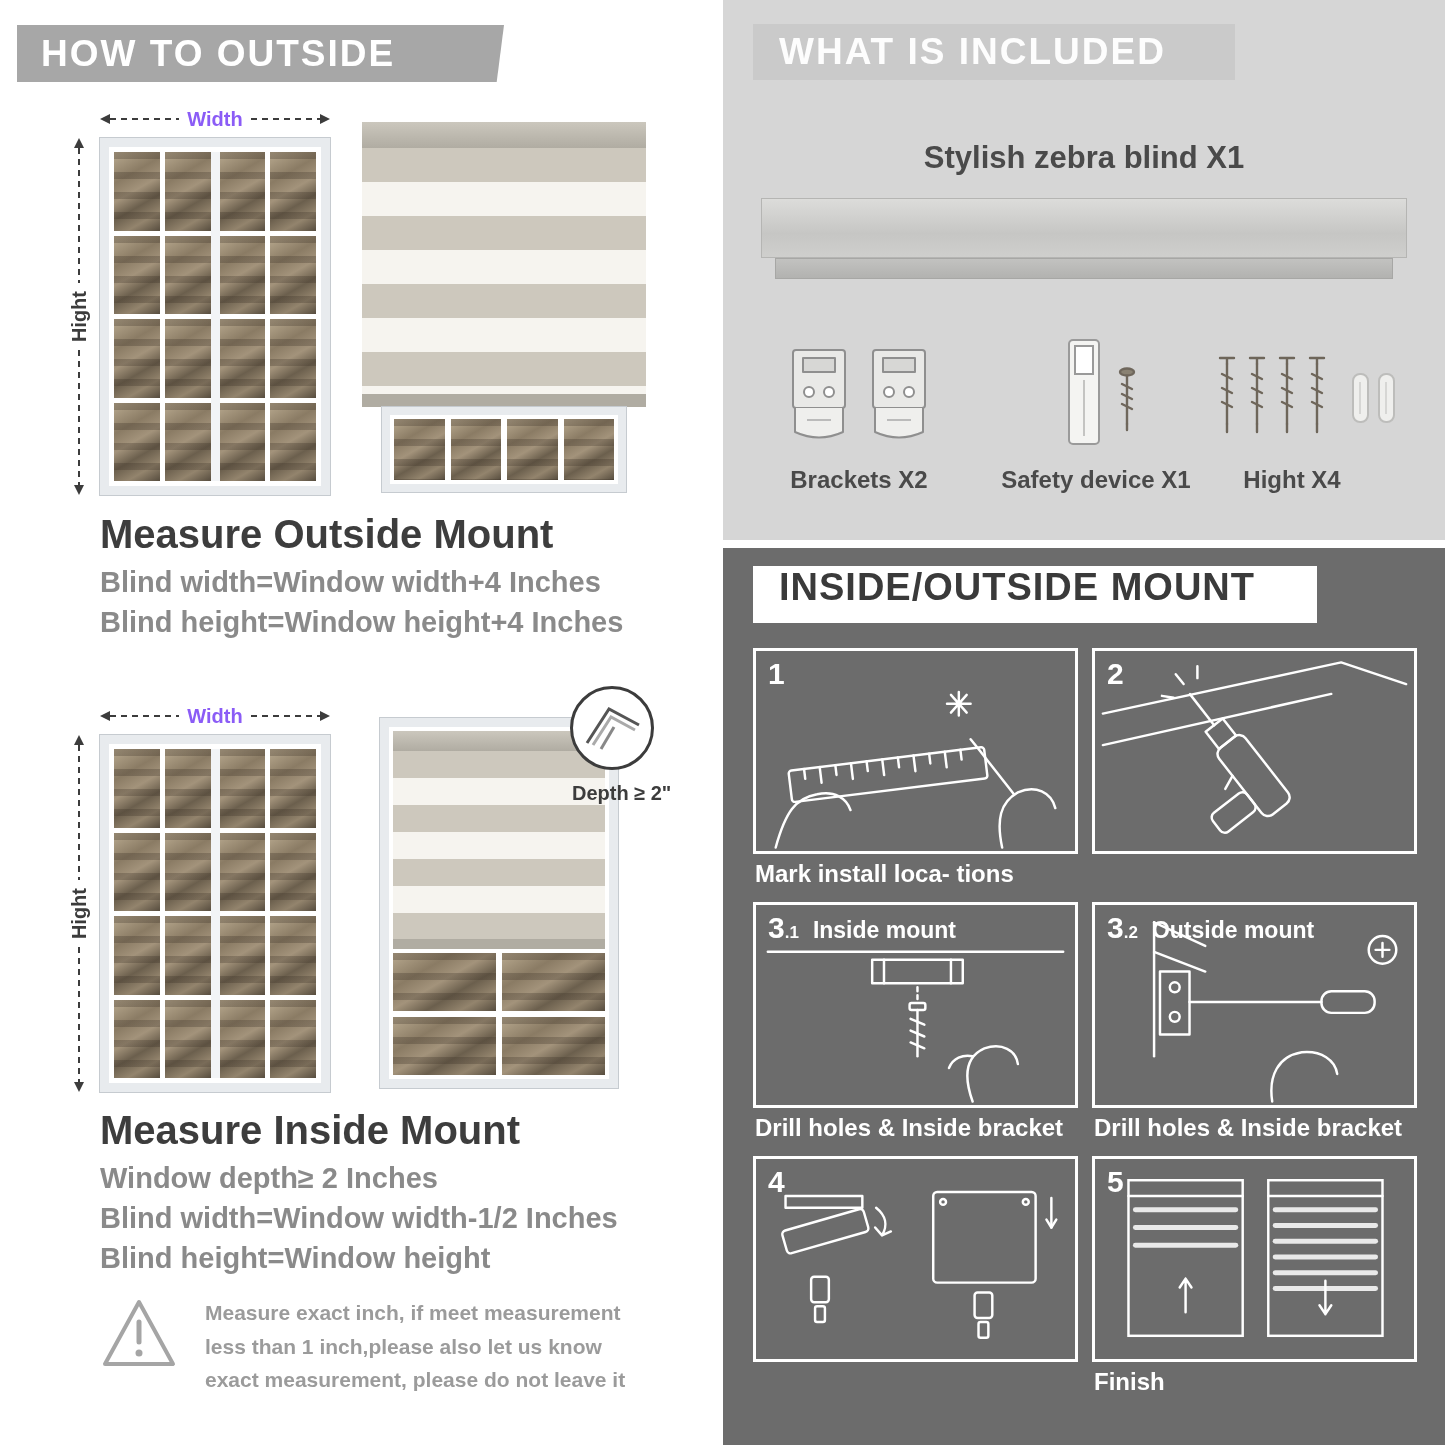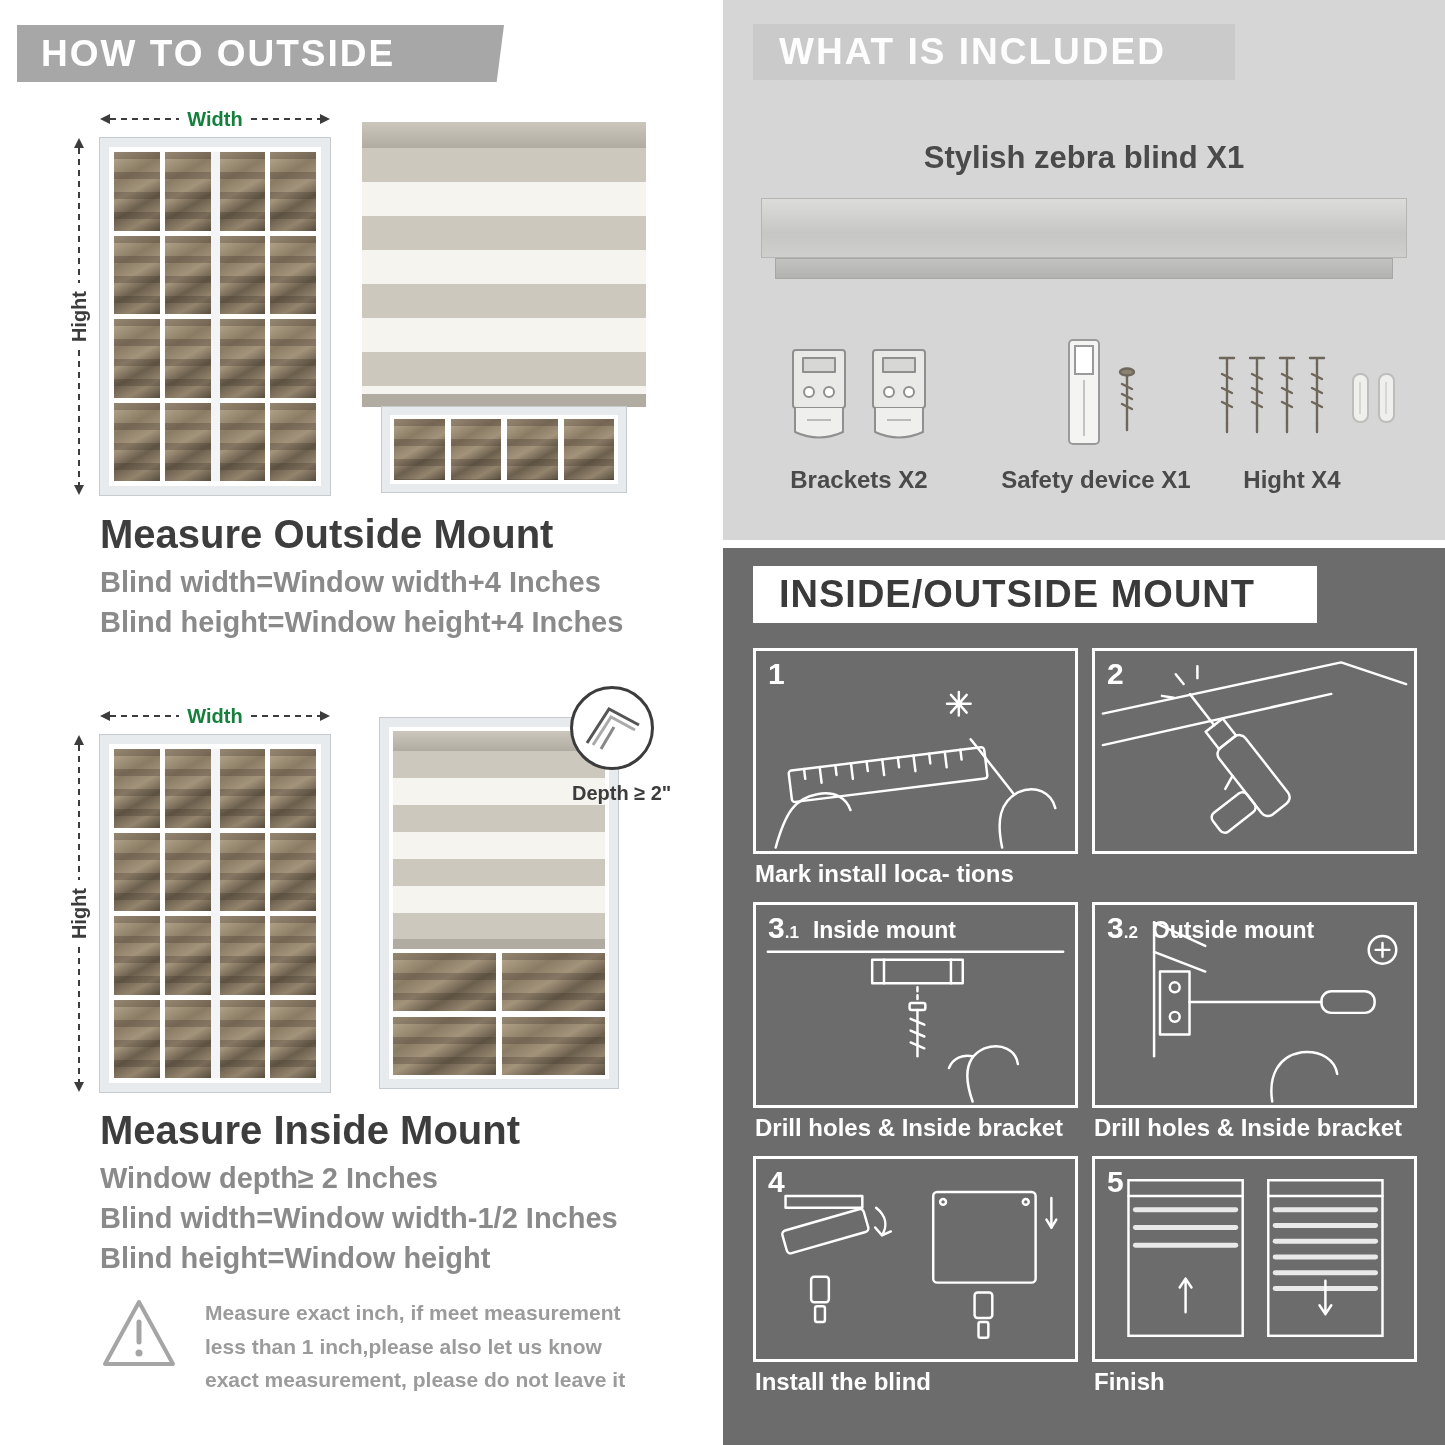--- a/index.html
+++ b/index.html
@@ -14,21 +14,21 @@
     padding-left:24px;clip-path:polygon(0 0,100% 0,98.5% 100%,0 100%);}
 
   .window{position:absolute;background:#fff;border:9px solid #e8ebee;box-shadow:0 0 0 1px #c6cbd0;
     display:flex;padding:5px;}
   .sash{flex:1;display:grid;grid-template-columns:1fr 1fr;grid-template-rows:repeat(4,1fr);gap:5px;}
   .mullion{width:9px;background:#f2f4f6;}
   .pane{background:
     repeating-linear-gradient(180deg, rgba(55,45,35,.28) 0 7px, rgba(255,255,255,0) 7px 20px),
     linear-gradient(150deg,#b9aa90 0%,#8a7b64 30%,#a3937b 48%,#6b5f4d 65%,#93846d 82%,#564c3e 100%);}
 
-  .harrow{position:absolute;display:flex;align-items:center;color:#15803d;height:22px;}
+  .harrow{position:absolute;display:flex;align-items:center;color:#8b5cf6;height:22px;}
   .harrow .ln{flex:1;height:2px;background:repeating-linear-gradient(90deg,#3c3c3c 0 6px,transparent 6px 11px);}
   .harrow .lbl{padding:0 8px;font-weight:bold;font-size:20px;}
   .ah{width:0;height:0;}
   .ah.left{border-top:5px solid transparent;border-bottom:5px solid transparent;border-right:10px solid #3c3c3c;}
   .ah.right{border-top:5px solid transparent;border-bottom:5px solid transparent;border-left:10px solid #3c3c3c;}
   .ah.up{border-left:5px solid transparent;border-right:5px solid transparent;border-bottom:10px solid #3c3c3c;}
   .ah.down{border-left:5px solid transparent;border-right:5px solid transparent;border-top:10px solid #3c3c3c;}
   .varrow{position:absolute;display:flex;flex-direction:column;align-items:center;color:#3c3c3c;width:22px;}
   .varrow .ln{width:2px;flex:1;background:repeating-linear-gradient(180deg,#3c3c3c 0 6px,transparent 6px 11px);}
   .varrow .lbl{writing-mode:vertical-rl;transform:rotate(180deg);font-weight:bold;font-size:20px;padding:8px 0;}
@@ -64,21 +64,21 @@
   .rt-blind-label{position:absolute;top:140px;width:100%;text-align:center;font-size:31px;font-weight:bold;color:#4a4a4a;}
   .rail-main{position:absolute;left:38px;top:198px;width:646px;height:60px;
     background:linear-gradient(180deg,#dcdcda,#c6c6c4 60%,#cfcfcd);border:1px solid #b5b5b3;}
   .rail-lip{position:absolute;left:52px;top:258px;width:618px;height:21px;
     background:linear-gradient(180deg,#c2c2c0,#b2b2b0);border:1px solid #a7a7a5;}
   .rt-label{position:absolute;top:466px;font-size:24px;font-weight:bold;color:#4a4a4a;text-align:center;}
 
   
   .right-bottom{left:723px;top:548px;width:722px;height:897px;background:#6c6c6c;position:absolute;}
   .rb-header{position:absolute;left:30px;top:18px;width:564px;height:57px;background:#fff;color:#3a3a3a;
-    font-size:38px;font-weight:bold;letter-spacing:1px;display:flex;align-items:center;padding-left:26px;}
+    font-size:38px;font-weight:bold;letter-spacing:1px;display:flex;padding-left:26px;}
   .steps{position:absolute;left:30px;top:100px;width:664px;display:grid;grid-template-columns:1fr 1fr;
     column-gap:14px;row-gap:12px;}
   .step-box{height:206px;border:3px solid #fff;position:relative;}
   .step-head{position:absolute;top:6px;left:12px;color:#fff;font-weight:bold;display:flex;align-items:baseline;z-index:2;}
   .step-num{font-size:30px;}
   .step-sub{font-size:17px;}
   .step-title{font-size:23px;margin-left:14px;}
   .step-caption{color:#fff;font-weight:bold;font-size:24px;margin:6px 0 0 2px;height:30px;}
   .step-box svg{position:absolute;inset:0;width:100%;height:100%;}
 </style>
@@ -437,21 +437,20 @@
               <rect x="180" y="30" width="104" height="92" rx="4"></rect>
               <circle cx="190" cy="40" r="3"></circle>
                 <circle cx="274" cy="40" r="3"></circle>
               <line x1="300" y1="36" x2="300" y2="66"></line>
               <path d="M300 66 l-5 -8 M300 66 l5 -8"></path>
               <rect x="222" y="132" width="18" height="26" rx="3"></rect>
               <rect x="226" y="162" width="10" height="16" rx="2"></rect>
             </g>
           </svg>
         </div>
-        <div class="step-caption">Install the blind</div>
       </div>
 
       <div class="step">
         <div class="step-box">
           <div class="step-head">
             <span class="step-num">5</span>
             <span class="step-sub"></span>
             <span class="step-title"></span>
           </div>
           <svg viewBox="0 0 324 196">

